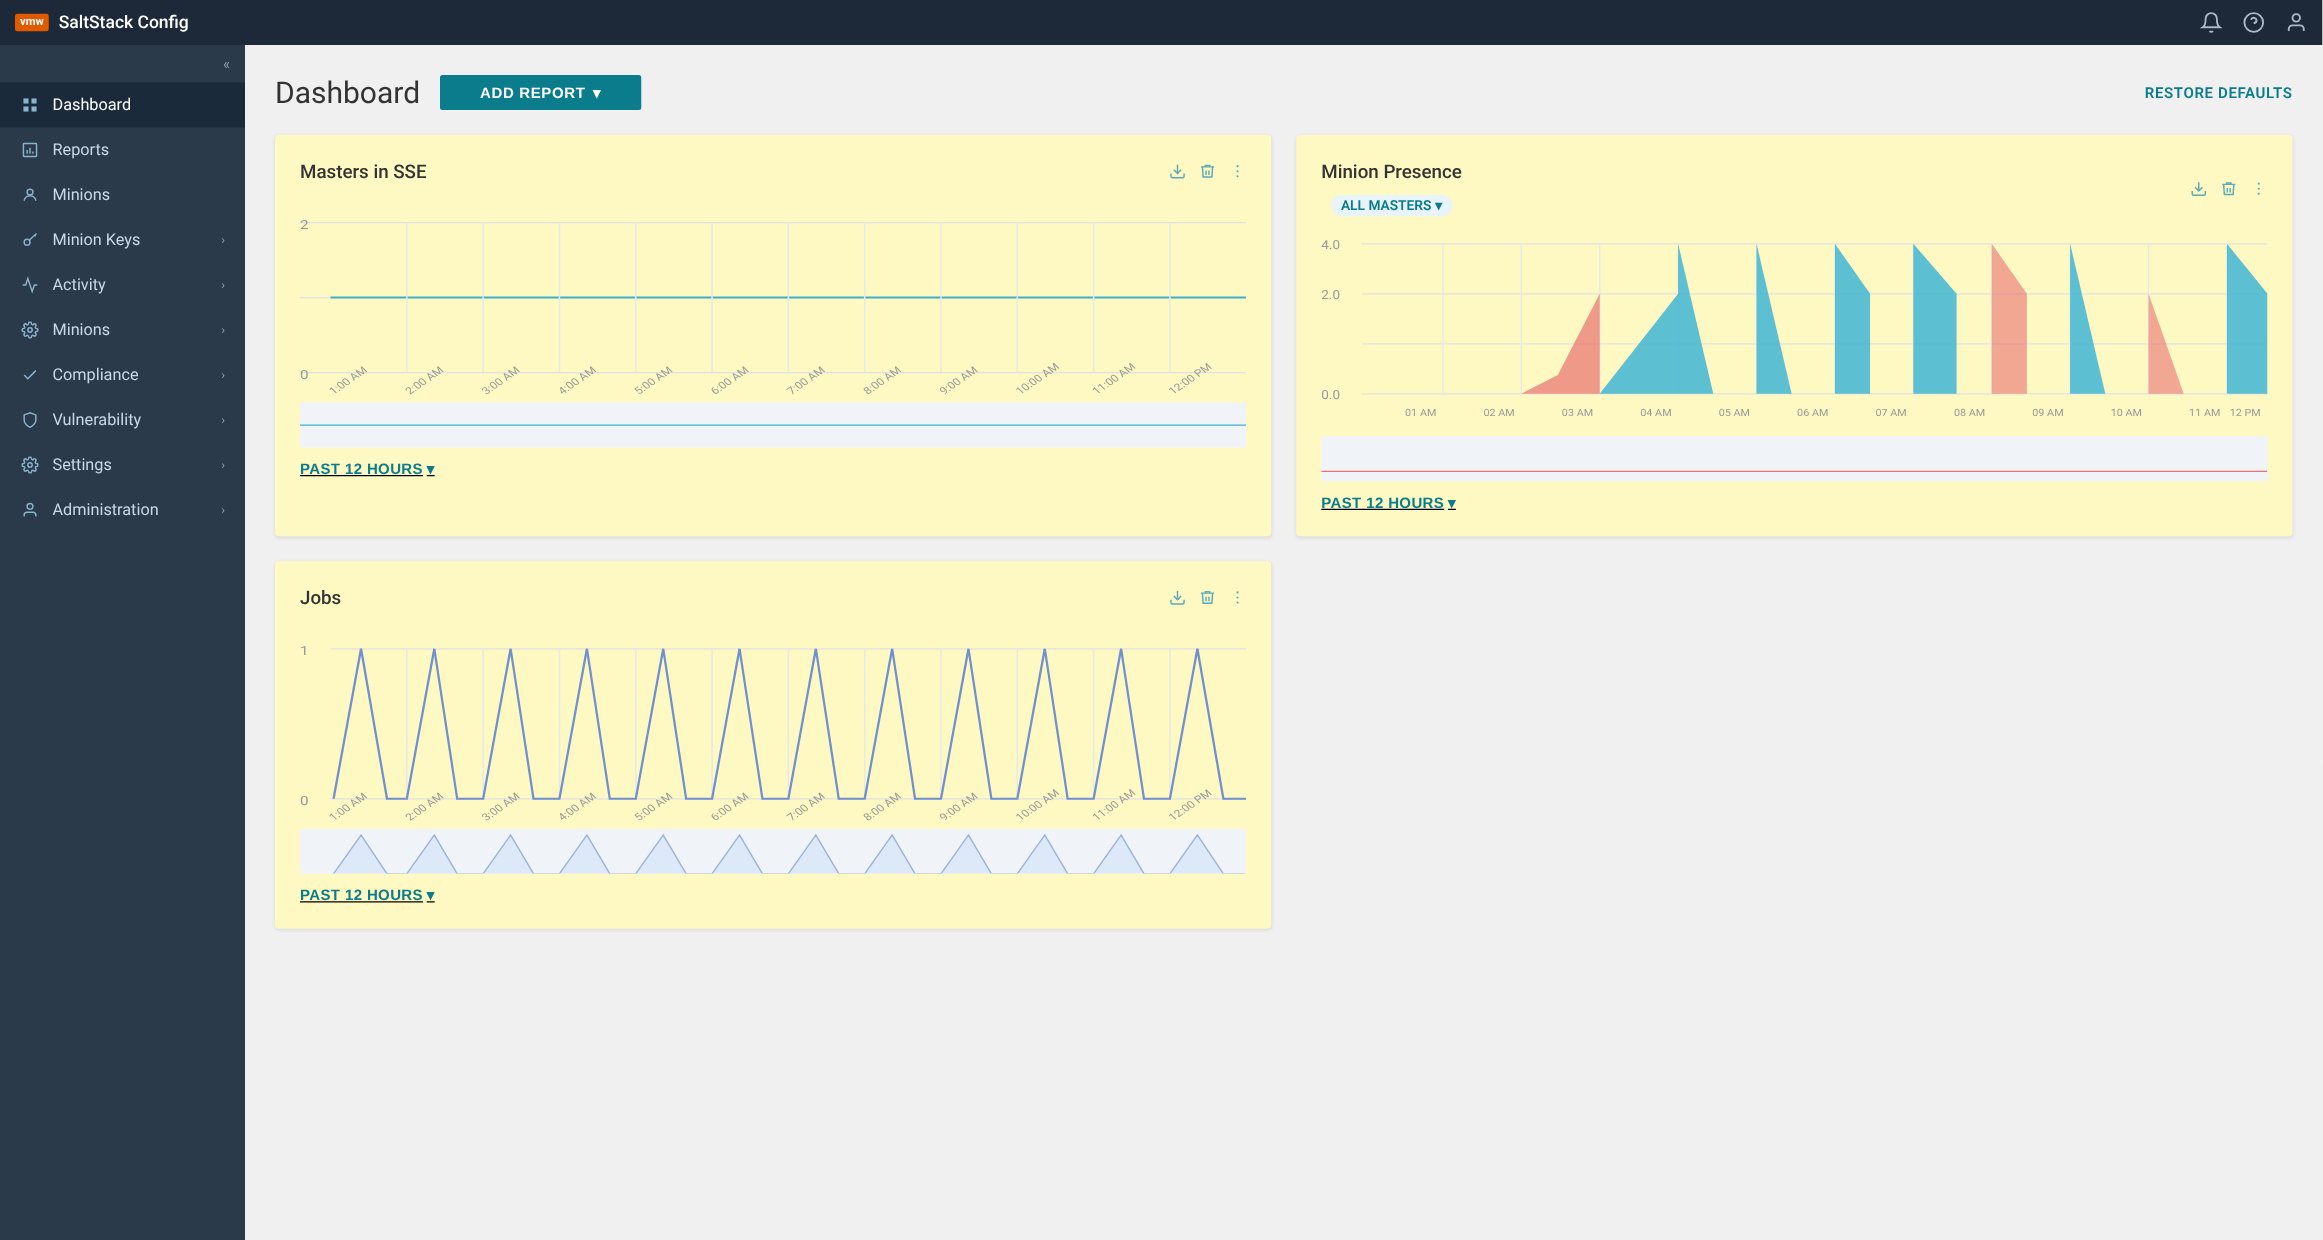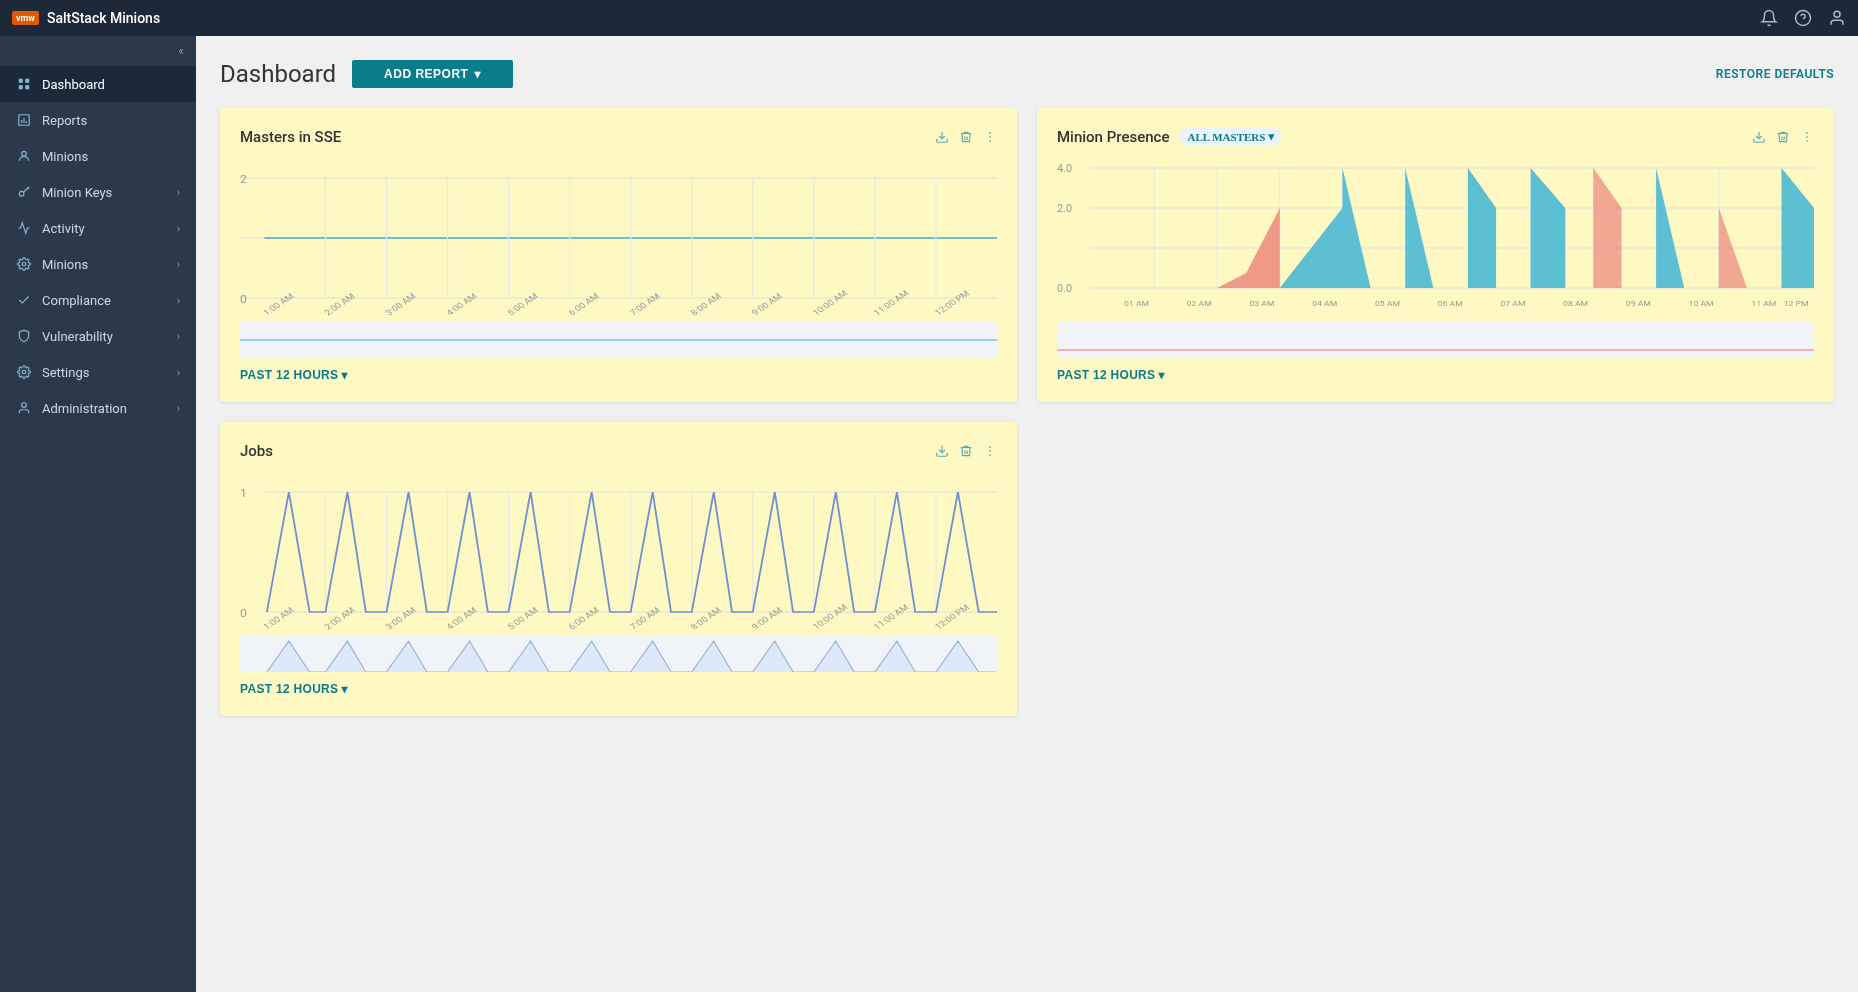--- a/index.html
+++ b/index.html
@@ -169,21 +169,20 @@
       background: #e8f4f8;
       color: #0a7c8c;
       font-size: 11px;
       font-weight: 600;
       padding: 2px 8px;
       border-radius: 10px;
       cursor: pointer;
       display: flex;
       align-items: center;
       gap: 3px;
-      font-family: Liberation Serif, serif;
     }
     .chart-actions {
       display: flex;
       gap: 10px;
       align-items: center;
     }
     .chart-action-icon {
       color: #7ab8cc;
       font-size: 14px;
       cursor: pointer;
@@ -200,20 +199,21 @@
       width: 100%;
       height: 36px;
       background: #f5f5f5;
       margin-top: 4px;
       border-radius: 2px;
       position: relative;
       overflow: hidden;
     }
     .chart-footer {
       margin-top: 10px;
+      text-decoration: underline;
     }
     .time-range-btn {
       color: #0a7c8c;
       font-size: 12px;
       font-weight: 600;
       cursor: pointer;
       display: flex;
       align-items: center;
       gap: 3px;
       letter-spacing: 0.3px;
@@ -224,21 +224,21 @@
 
     
     svg { display: block; }
   </style>
 </head>
 <body>
 
 <nav class="navbar">
   <div class="navbar-brand">
     <span class="vmw-logo">vmw</span>
-    <span class="navbar-title">SaltStack Minions</span>
+    <span class="navbar-title">SaltStack Config</span>
   </div>
   <div class="navbar-icons">
     <span class="navbar-icon">
       <svg width="18" height="18" viewBox="0 0 24 24" fill="none" stroke="#aab8c8" stroke-width="2">
         <path d="M18 8A6 6 0 0 0 6 8c0 7-3 9-3 9h18s-3-2-3-9"></path>
         <path d="M13.73 21a2 2 0 0 1-3.46 0"></path>
       </svg>
     </span>
     <span class="navbar-icon">
       <svg width="18" height="18" viewBox="0 0 24 24" fill="none" stroke="#aab8c8" stroke-width="2">
@@ -483,21 +483,21 @@
         <div class="chart-footer">
           <button class="time-range-btn">
             <span>PAST 12 HOURS</span>
             <span>▾</span>
           </button>
         </div>
       </div>
 
       <div class="chart-card">
         <div class="chart-header">
-          <div style="display:flex;align-items:flex-start;gap:10px;">
+          <div style="display:flex;align-items:center;gap:10px;flex-direction:column;">
             <span class="chart-title">Minion Presence</span>
             <span class="chart-title-badge">
               <span>ALL MASTERS</span>
               <span>▾</span>
             </span>
           </div>
           <div class="chart-actions">
             <span class="chart-action-icon">
               <svg width="14" height="14" viewBox="0 0 24 24" fill="none" stroke="#5aabb8" stroke-width="2">
                   <path d="M21 15v4a2 2 0 0 1-2 2H5a2 2 0 0 1-2-2v-4"></path>

